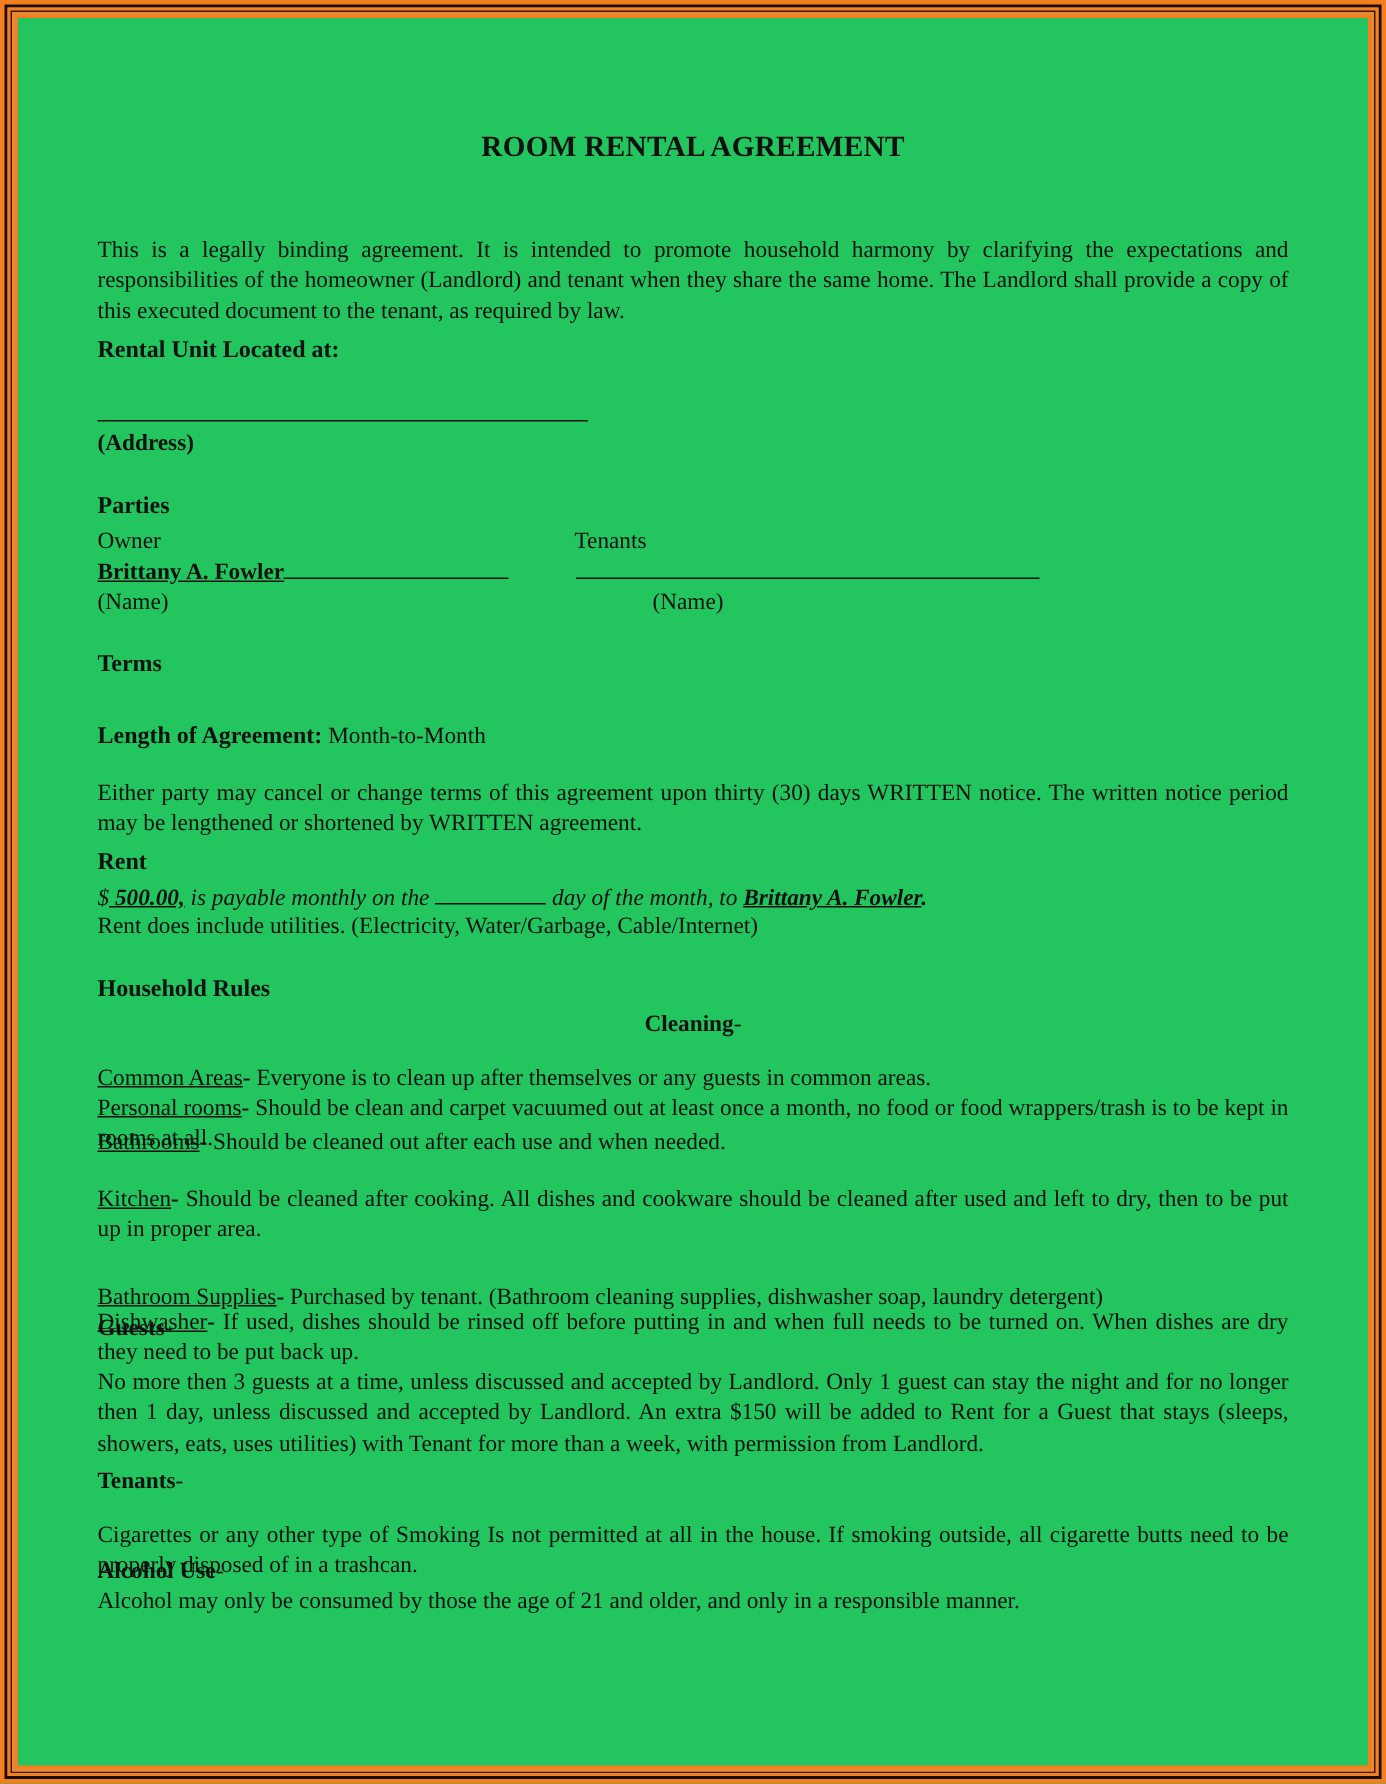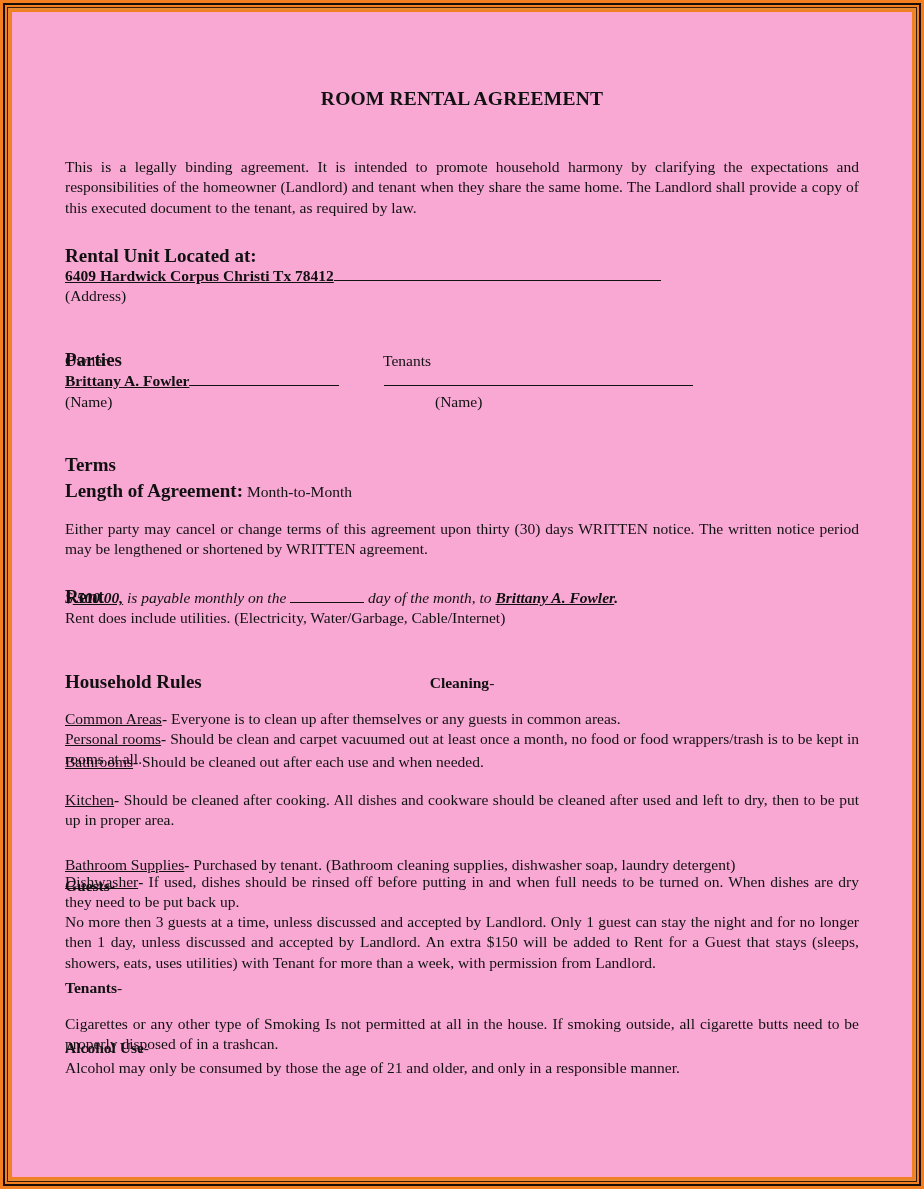--- a/index.html
+++ b/index.html
@@ -30,32 +30,32 @@
     border: 1px solid #3a1c08;
     box-sizing: border-box;
   }
   .frame-inner-tan {
     position: absolute; left: 8px; top: 8px; right: 8px; bottom: 8px;
     border: 2px solid #e58a32;
     box-sizing: border-box;
   }
   .page {
     position: absolute; left: 12px; top: 12px; right: 12px; bottom: 12px;
-    background: #f9a8d4;
+    background: #22c55e;
   }
   .content {
     position: absolute; left: 53px; top: 0; width: 794px;
     font-size: 15.5px; line-height: 20.4px;
   }
   .title {
     position: absolute; top: 77px; left: 0; width: 794px; text-align: center;
     font-weight: bold; font-size: 19.5px; letter-spacing: 0.2px;
   }
   .abs { position: absolute; left: 0; width: 794px; }
-  .h2 { font-weight: bold; font-size: 19px; margin-top: 22px; }
+  .h2 { font-weight: bold; font-size: 16px; }
   .justify { text-align: justify; margin-top: 16px; }
   .b { font-weight: bold; }
   .u { text-decoration: underline; }
   .line { display: inline-block; border-bottom: 1.5px solid #111; height: 14px; vertical-align: baseline; }
   .blank { display: inline-block; border-bottom: 1px solid #111; width: 74px; height: 14px; }
   .row { position: absolute; left: 0; }
 </style>
 </head>
 <body>
 
@@ -68,23 +68,23 @@
 <div class="page">
   <div class="content">
 
     <div class="title">ROOM RENTAL AGREEMENT</div>
 
     <div class="abs justify" style="top:129px;">This is a legally binding agreement. It is intended to promote household harmony by clarifying the expectations and responsibilities of the homeowner (Landlord) and tenant when they share the same home. The Landlord shall provide a copy of this executed document to the tenant, as required by law.</div>
 
     <div class="abs h2" style="top:212px;">Rental Unit Located at:</div>
 
     <div class="abs" style="top:254px;">
-      <span class="b u">6409 Hardwick Corpus Christi Tx 78412</span><span class="line" style="width:327px;"></span>
+      <span class="line" style="width:327px;"></span>
     </div>
-    <div class="abs" style="top:274px;">(Address)</div>
+    <div class="abs" style="top:274px;font-weight:bold;">(Address)</div>
 
     <div class="abs h2" style="top:316px;">Parties</div>
 
     <div class="row" style="top:339px;">Owner</div>
     <div class="row" style="top:339px; left:318px;">Tenants</div>
 
     <div class="row" style="top:359px;">
       <span class="b u">Brittany A. Fowler</span><span class="line" style="width:150px;"></span>
     </div>
     <div class="row" style="top:359px; left:319px;">

